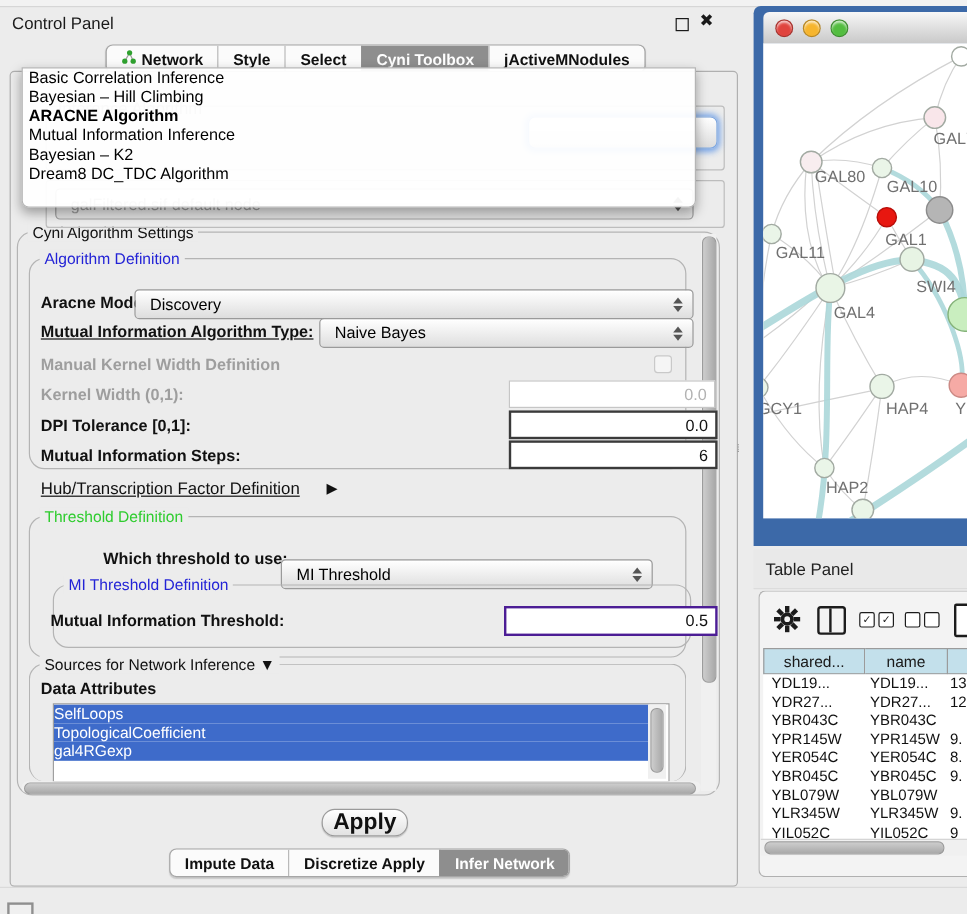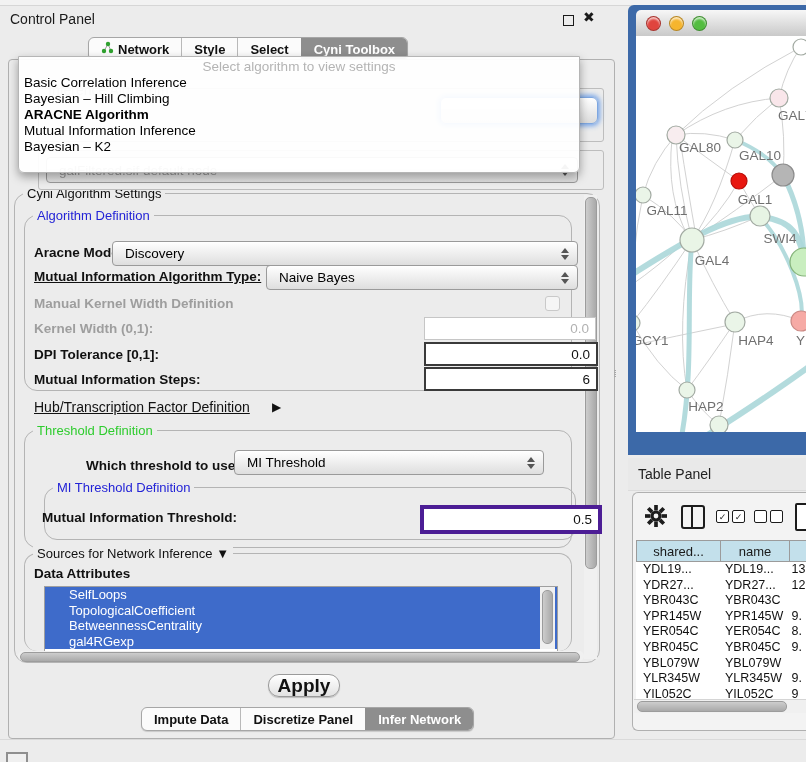--- a/index.html
+++ b/index.html
@@ -38,33 +38,33 @@
   .gtitle{position:absolute;top:-8px;left:8px;background:#ececec;padding:0 4px;font-size:13px;white-space:nowrap;}
   .gt-blue{color:#2323d6;}
   .gt-green{color:#2ecc2e;}
   
   .lbl{font-size:13.5px;font-weight:700;color:#111;white-space:nowrap;}
   .lbl.dis{color:#9e9e9e;}
   .plain{font-weight:400;font-size:14px;color:#111;text-decoration:underline;}
   .field{background:#fff;border:1px solid #c6c6c6;display:flex;align-items:center;justify-content:flex-end;
          padding-right:6px;font-size:13.5px;color:#111;padding-left:24px;}
   .field.strong{border:2px solid #3a3a3a;}
-  .field.med{border:4px solid #4c1d95;}
+  .field.med{border:2px solid #4c1d95;}
   .field.dis{color:#b2b2b2;}
   .combo{background:linear-gradient(#ffffff,#dedede);border:1px solid #9a9a9a;border-radius:4px;
          display:flex;align-items:center;font-size:13.5px;color:#000;padding-left:12px;
          box-shadow:inset 0 1px 0 #fff;}
   .combo .spacer{flex:1;}
   .arrows{display:flex;flex-direction:column;gap:2px;margin-right:8px;}
   .arrows .up{width:0;height:0;border-left:4px solid transparent;border-right:4px solid transparent;border-bottom:5px solid #555;}
   .arrows .dn{width:0;height:0;border-left:4px solid transparent;border-right:4px solid transparent;border-top:5px solid #555;}
   .cb{width:13px;height:13px;border:1px solid #c9c9c9;border-radius:3px;background:#f5f5f5;}
   
   #attr-list{left:44px;top:586px;width:512px;height:64px;background:#fff;border:1px solid #9f9f9f;overflow:hidden;}
-  .attr-item{height:15.5px;line-height:15.5px;padding-left:24px;color:#fff;font-size:13px;white-space:nowrap;}
+  .attr-item{height:15.5px;line-height:15.5px;padding-left:0;color:#fff;font-size:13px;white-space:nowrap;}
   
   .sbtrack{background:#f0f0f0;}
   .sbthumb{background:linear-gradient(90deg,#cdcdcd,#a9a9a9);border-radius:5px;border:1px solid #9c9c9c;}
   .sbthumb.h{background:linear-gradient(#cdcdcd,#a9a9a9);}
   
   #apply-btn{left:268px;top:674px;width:70px;height:21px;border:1px solid #9a9a9a;border-radius:11px;
       background:linear-gradient(#ffffff,#e2e2e2);display:flex;align-items:center;justify-content:center;
       font-size:19px;font-weight:600;color:#111;box-shadow:0 1px 1px rgba(0,0,0,.2);}
   .tri{font-size:12px;color:#111;}
   
@@ -118,45 +118,48 @@
     </div>
     <div class="tab">
       <span>Style</span>
     </div>
     <div class="tab">
       <span>Select</span>
     </div>
     <div class="tab sel">
       <span>Cyni Toolbox</span>
     </div>
+    <div class="tab">
+      <span>jActiveMNodules</span>
+    </div>
   </div>
 
 <div class="abs" id="cp-body"></div>
 
 <div class="abs ghostbox" style="left:38px;top:88px;width:564px;height:52px;z-index:1;"></div>
 <div class="abs ghosttext" style="left:48px;top:82px;z-index:1;">Inference Algorithm</div>
 <div class="abs" id="focus-combo" style="z-index:1;"></div>
 <div class="abs ghostbox" style="left:38px;top:150px;width:564px;height:38px;z-index:1;"></div>
 <div class="abs combo" style="left:46px;top:157px;width:518px;height:24px;z-index:1;color:#9a9a9a;">
   <span>galFiltered.sif default node</span>
   <span class="spacer"></span>
   <span class="arrows">
       <span class="up"></span>
       <span class="dn"></span>
     </span>
 </div>
 
 <div class="abs" id="dropdown">
-  <div id="dd-placeholder">Select algorithm to view settings</div>
   <div id="dd-items">
       <div class="dd-item">Basic Correlation Inference</div>
       <div class="dd-item">Bayesian – Hill Climbing</div>
       <div class="dd-item bold">ARACNE Algorithm</div>
       <div class="dd-item">Mutual Information Inference</div>
       <div class="dd-item">Bayesian – K2</div>
+      <div class="dd-item">Dream8 DC_TDC Algorithm</div>
     </div>
 </div>
 
 <div class="abs gbox" style="left:14px;top:193px;width:584px;height:468px;">
   <span class="gtitle" style="color:#111;">Cyni Algorithm Settings</span>
 </div>
 
 <div class="abs sbtrack" style="left:584px;top:195px;width:13px;height:464px;"></div>
 <div class="abs sbthumb" style="left:585px;top:197px;width:10px;height:370px;"></div>
 
@@ -196,21 +199,21 @@
     <span>6</span>
   </div>
 
 <div class="abs plain" style="left:34px;top:399px;">Hub/Transcription Factor Definition</div>
 <div class="abs tri" style="left:272px;top:400px;">▶</div>
 
 <div class="abs gbox" style="left:24px;top:430px;width:546px;height:116px;">
   <span class="gtitle gt-green">Threshold Definition</span>
 </div>
 <div class="abs lbl" style="left:86px;top:458px;">Which threshold to use:</div>
-<div class="abs combo" style="left:234px;top:450px;width:296px;height:23px;">
+<div class="abs combo" style="left:234px;top:466px;width:296px;height:23px;">
   <span>MI Threshold</span>
   <span class="spacer"></span>
     <span class="arrows">
       <span class="up"></span>
       <span class="dn"></span>
     </span>
 </div>
 <div class="abs gbox" style="left:44px;top:487px;width:530px;height:51px;">
   <span class="gtitle gt-blue">MI Threshold Definition</span>
 </div>
@@ -219,36 +222,35 @@
     <span>0.5</span>
   </div>
 
 <div class="abs gbox" style="left:24px;top:553px;width:546px;height:97px;border-bottom:none;">
   <span class="gtitle" style="color:#111;"><span>Sources for Network Inference</span> <span>▼</span></span>
 </div>
 <div class="abs lbl" style="left:34px;top:566px;">Data Attributes</div>
 <div class="abs" id="attr-list">
     <div class="attr-item" style="background: rgb(62, 107, 202); width: 496px;">SelfLoops</div>
     <div class="attr-item" style="background: rgb(62, 107, 202); width: 496px;">TopologicalCoefficient</div>
-    <div class="attr-item" style="background: rgb(62, 107, 202); width: 496px;">BetweennessCentrality</div>
     <div class="attr-item" style="background: rgb(62, 107, 202); width: 496px;">gal4RGexp</div>
   </div>
 <div class="abs sbtrack" style="left:540px;top:587px;width:15px;height:62px;"></div>
 <div class="abs sbthumb" style="left:542px;top:590px;width:9px;height:52px;"></div>
 <div class="abs sbtrack" style="left:18px;top:651px;width:566px;height:10px;border-radius:5px;"></div>
 <div class="abs sbthumb h" style="left:20px;top:652px;width:558px;height:8px;"></div>
 
 <div class="abs" id="apply-btn">Apply</div>
 
 <div class="abs tabbar" id="bottom-tabs">
     <div class="tab">
       <span>Impute Data</span>
     </div>
     <div class="tab">
-      <span>Discretize Panel</span>
+      <span>Discretize Apply</span>
     </div>
     <div class="tab sel">
       <span>Infer Network</span>
     </div>
   </div>
 
 <div class="abs" id="splitter-dot">⁞</div>
 
 <div class="abs" style="left:6px;top:752px;width:18px;height:14px;border:2px solid #8f8f8f;background:#f0f0f0;"></div>
 <div class="abs" style="left:0;top:739px;width:806px;height:1px;background:#dadada;"></div>

